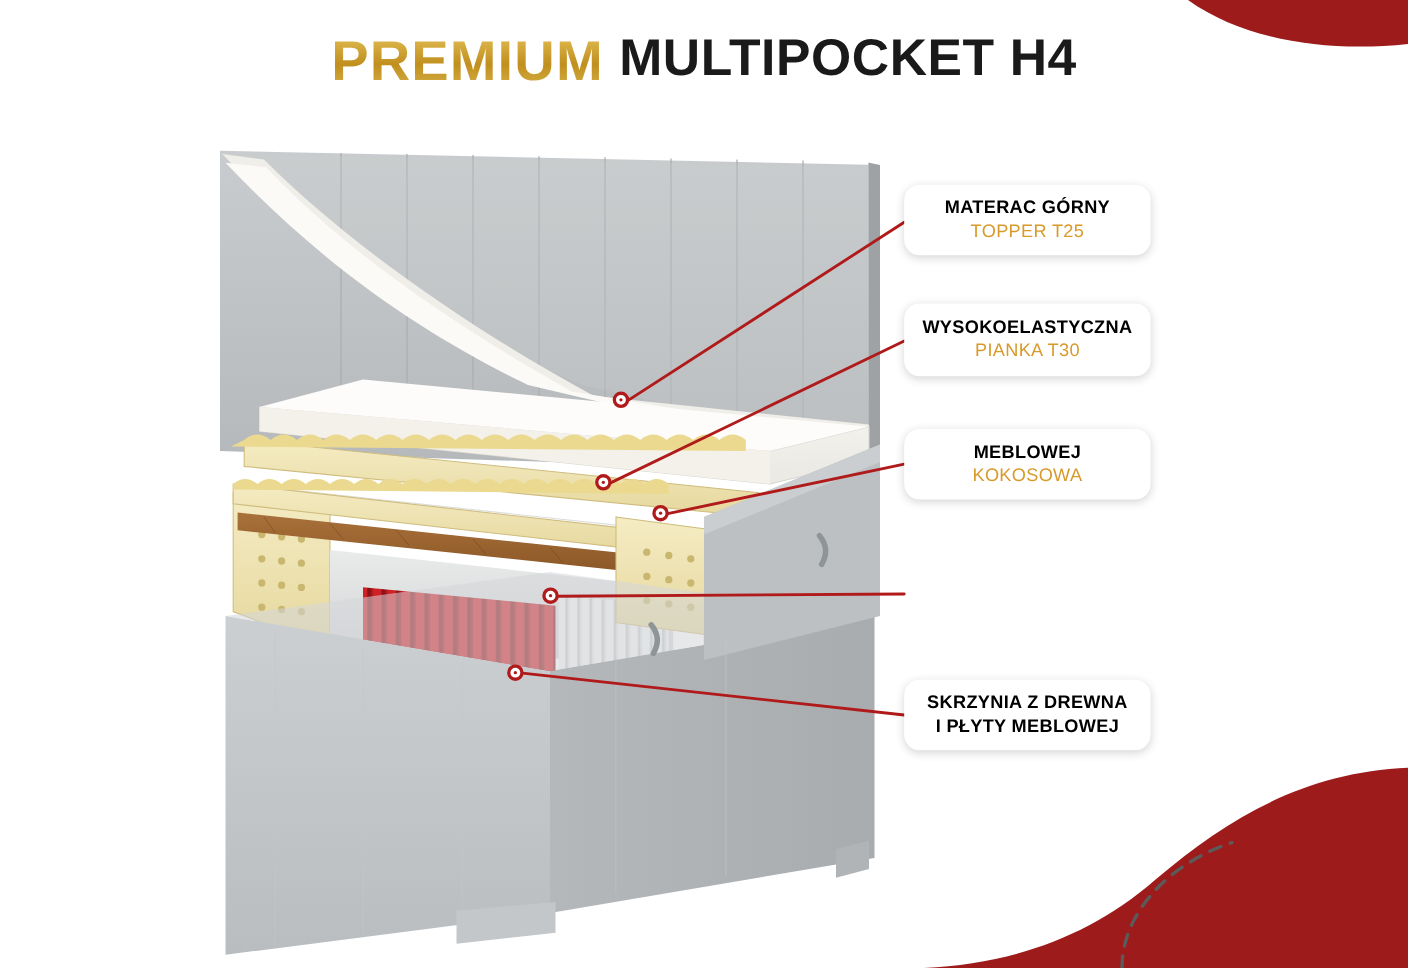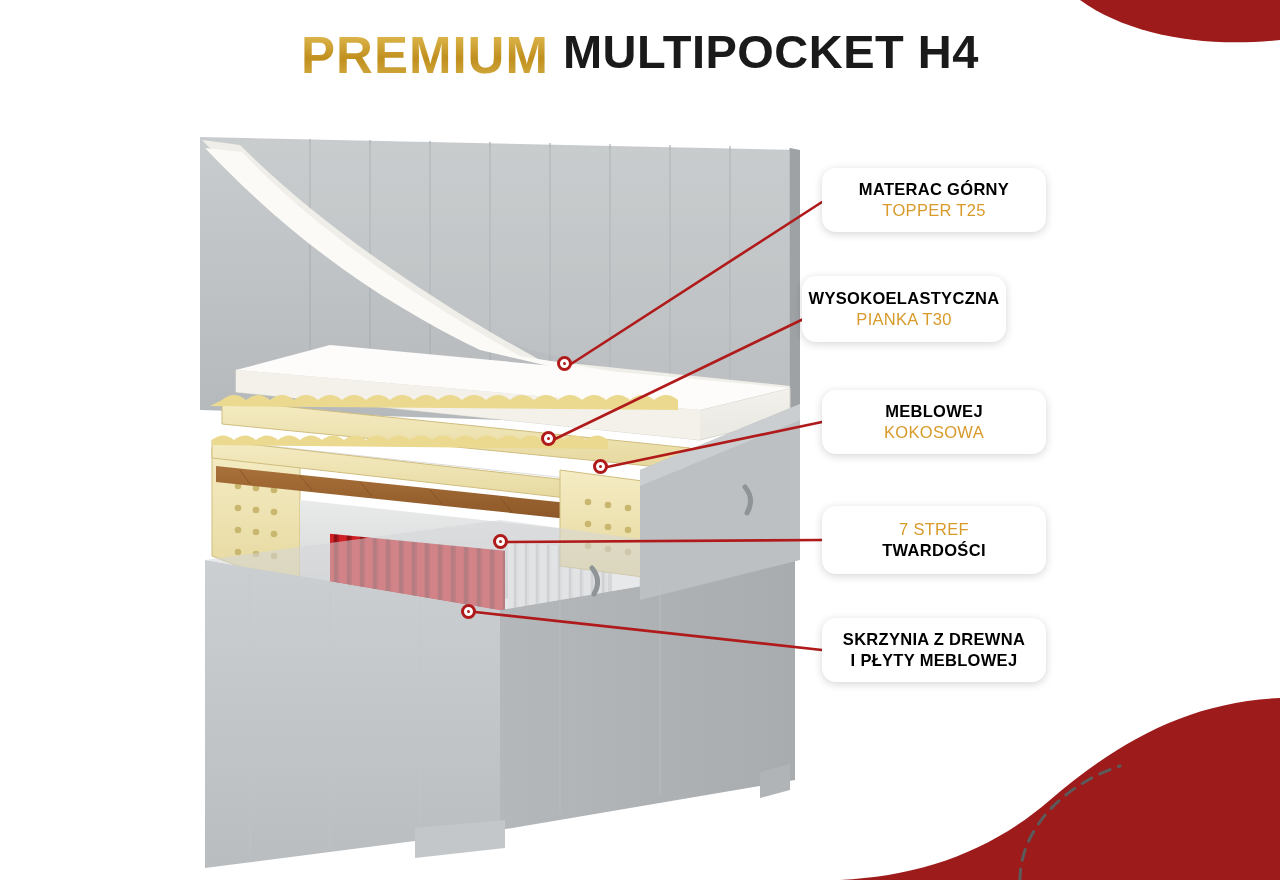--- a/index.html
+++ b/index.html
@@ -80,21 +80,21 @@
     letter-spacing: 0.3px;
     white-space: nowrap;
     font-weight: bold;
   }
   .callout .line.accent {
     color: #d89a2a;
     font-weight: normal;
   }
 
   .c1 { left: 822px; top: 168px; width: 224px; height: 64px; }
-  .c2 { left: 802px; top: 276px; width: 204px; height: 66px; }
+  .c2 { left: 822px; top: 276px; width: 224px; height: 66px; }
   .c3 { left: 822px; top: 390px; width: 224px; height: 64px; }
   .c4 { left: 822px; top: 506px; width: 224px; height: 68px; }
   .c5 { left: 822px; top: 618px; width: 224px; height: 64px; }
 
   
   .dot {
     position: absolute;
     width: 15px;
     height: 15px;
     border-radius: 50%;
@@ -306,23 +306,19 @@
   <div class="callout c2">
     <div class="line">WYSOKOELASTYCZNA</div>
     <div class="line accent">PIANKA T30</div>
   </div>
 
   <div class="callout c3">
     <div class="line">MEBLOWEJ</div>
     <div class="line accent">KOKOSOWA</div>
   </div>
 
-  <div class="callout c4">
-    <div class="line accent">7 STREF</div>
-    <div class="line">TWARDOŚCI</div>
-  </div>
 
   <div class="callout c5">
     <div class="line">SKRZYNIA Z DREWNA</div>
     <div class="line">I PŁYTY MEBLOWEJ</div>
   </div>
 
 </div>
 
 </body></html>

